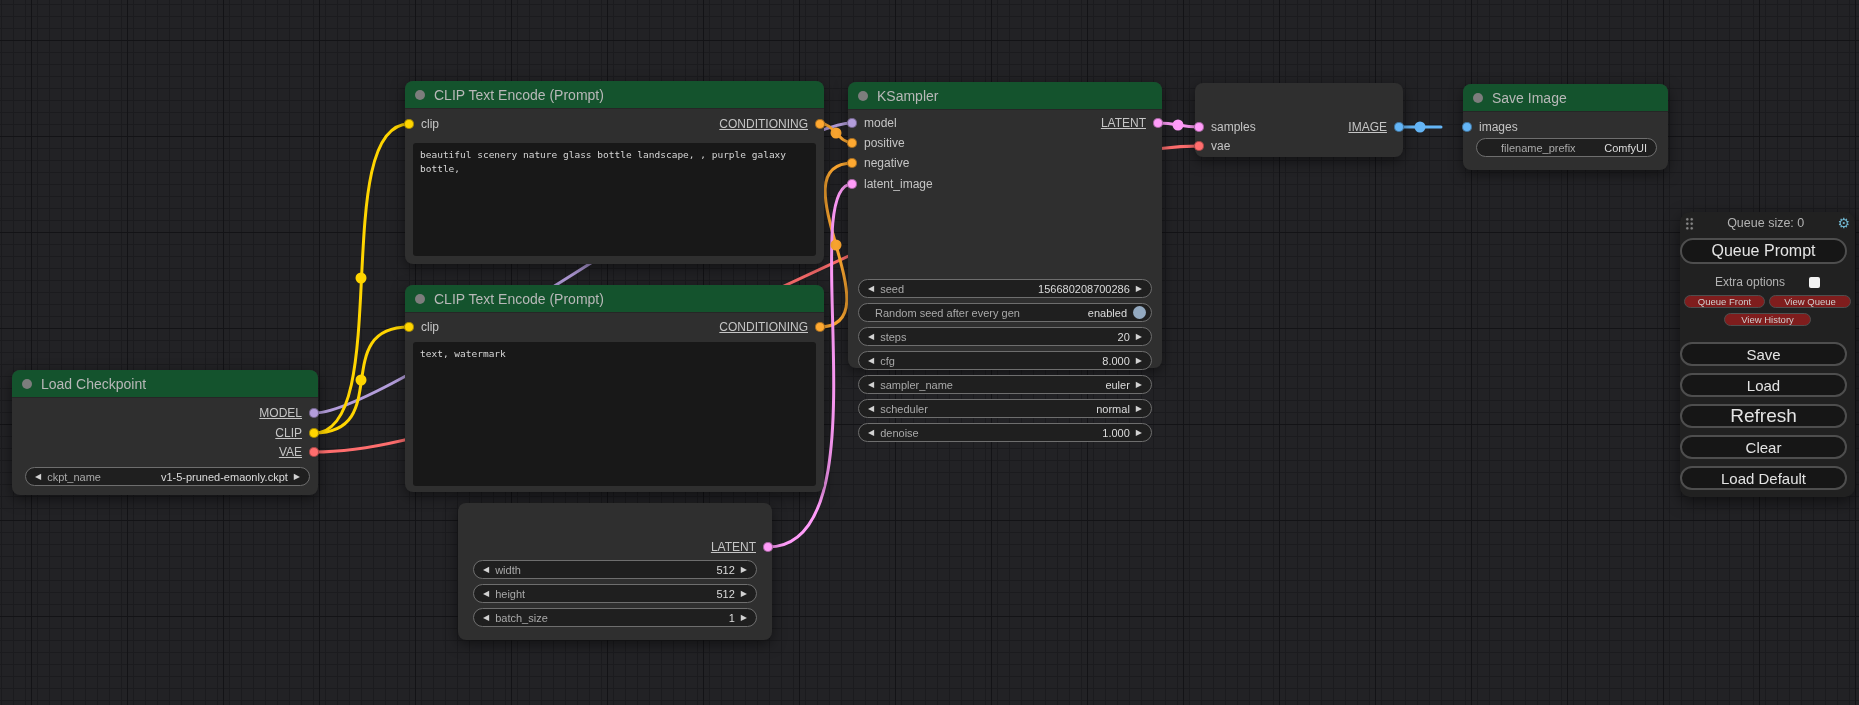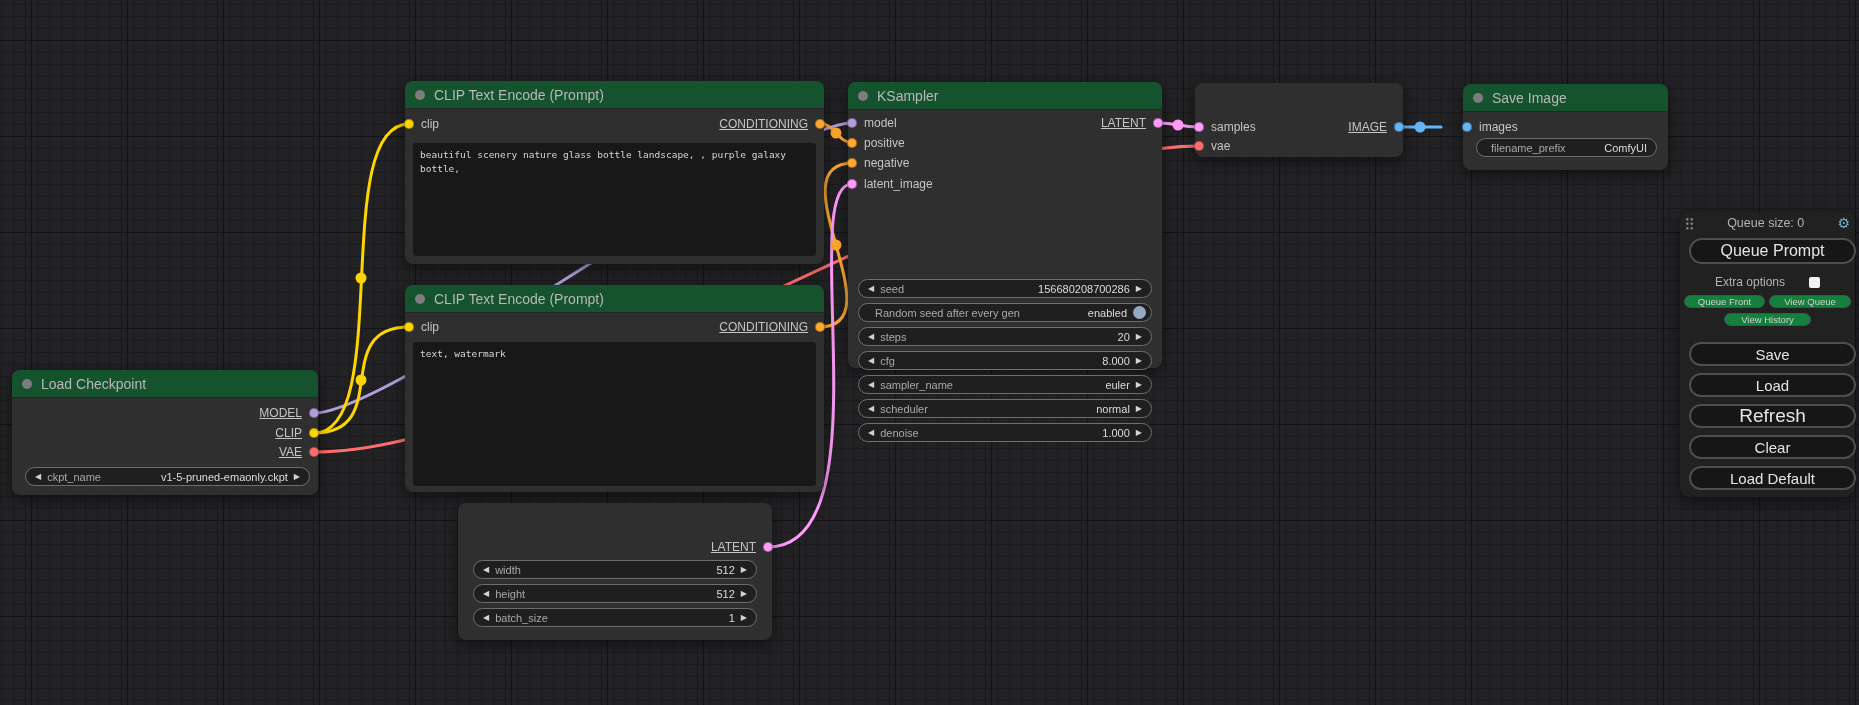--- a/index.html
+++ b/index.html
@@ -43,24 +43,24 @@
     line-height:1.5;color:#d6d6d6;white-space:pre-wrap;overflow:hidden;}
 
   .qpanel{position:absolute;left:1680px;top:212px;width:175px;height:285px;z-index:5;
     background:#212121;border-radius:10px;box-shadow:0 5px 16px rgba(0,0,0,.55);}
   .qhead{position:absolute;top:4px;left:5px;right:5px;height:14px;display:flex;align-items:center;}
   .drag-dots{width:9px;height:13px;flex:none;
     background-image:radial-gradient(circle,#8a8a8a 1px,transparent 1.4px);
     background-size:4.5px 4.5px;}
   .qsize{flex:1;text-align:center;font-size:12.5px;color:#b2b2b2;}
   .gear{font-size:14px;color:#6FB3CC;flex:none;line-height:1;cursor:pointer;}
-  .qbtn{position:absolute;left:9px;width:167px;background:#161616;border:2px solid #4e4e4e;
+  .qbtn{position:absolute;left:0;width:167px;background:#161616;border:2px solid #4e4e4e;
     border-radius:13px;color:#e4e4e4;display:flex;align-items:center;justify-content:center;
     box-sizing:border-box;font-family:inherit;cursor:pointer;padding:0;}
-  .qbtn-sm{position:absolute;background:#15803d;border:1.5px solid #4e4e4e;border-radius:8px;
+  .qbtn-sm{position:absolute;background:#7f1d1d;border:1.5px solid #4e4e4e;border-radius:8px;
     color:#cfcfcf;font-size:9.5px;display:flex;align-items:center;justify-content:center;
     box-sizing:border-box;font-family:inherit;cursor:pointer;padding:0;}
   .extra{position:absolute;top:63px;left:0;right:0;display:flex;align-items:center;
     justify-content:center;gap:24px;font-size:12px;color:#b2b2b2;}
   .chk{width:11px;height:11px;background:#f2f2f2;border-radius:2px;flex:none;cursor:pointer;}
 </style>
 </head>
 <body>
 
 <div class="canvas">
@@ -226,21 +226,21 @@
   <div class="node" style="left:1463px;top:84px;width:205px;height:86px">
     <div class="nhead">
       <span class="ndot"></span>
       <span class="ntitle">Save Image</span>
     </div>
     <div class="slot in" style="top:35px">
       <span class="port p-image"></span>
       <span>images</span>
     </div>
     <div class="widget" style="left:13px;top:54px;width:181px">
-      <span class="wlabel" style="margin-left:5px">filename_prefix</span>
+      <span class="wlabel" style="margin-left:15px">filename_prefix</span>
       <span class="wvalue">ComfyUI</span>
     </div>
   </div>
 
   <div class="node" style="left:458px;top:503px;width:314px;height:137px">
     <div class="slot out" style="top:36px">
       <span>LATENT</span>
       <span class="port p-latent"></span>
     </div>
     <div class="widget" style="left:15px;top:57px;width:284px">

